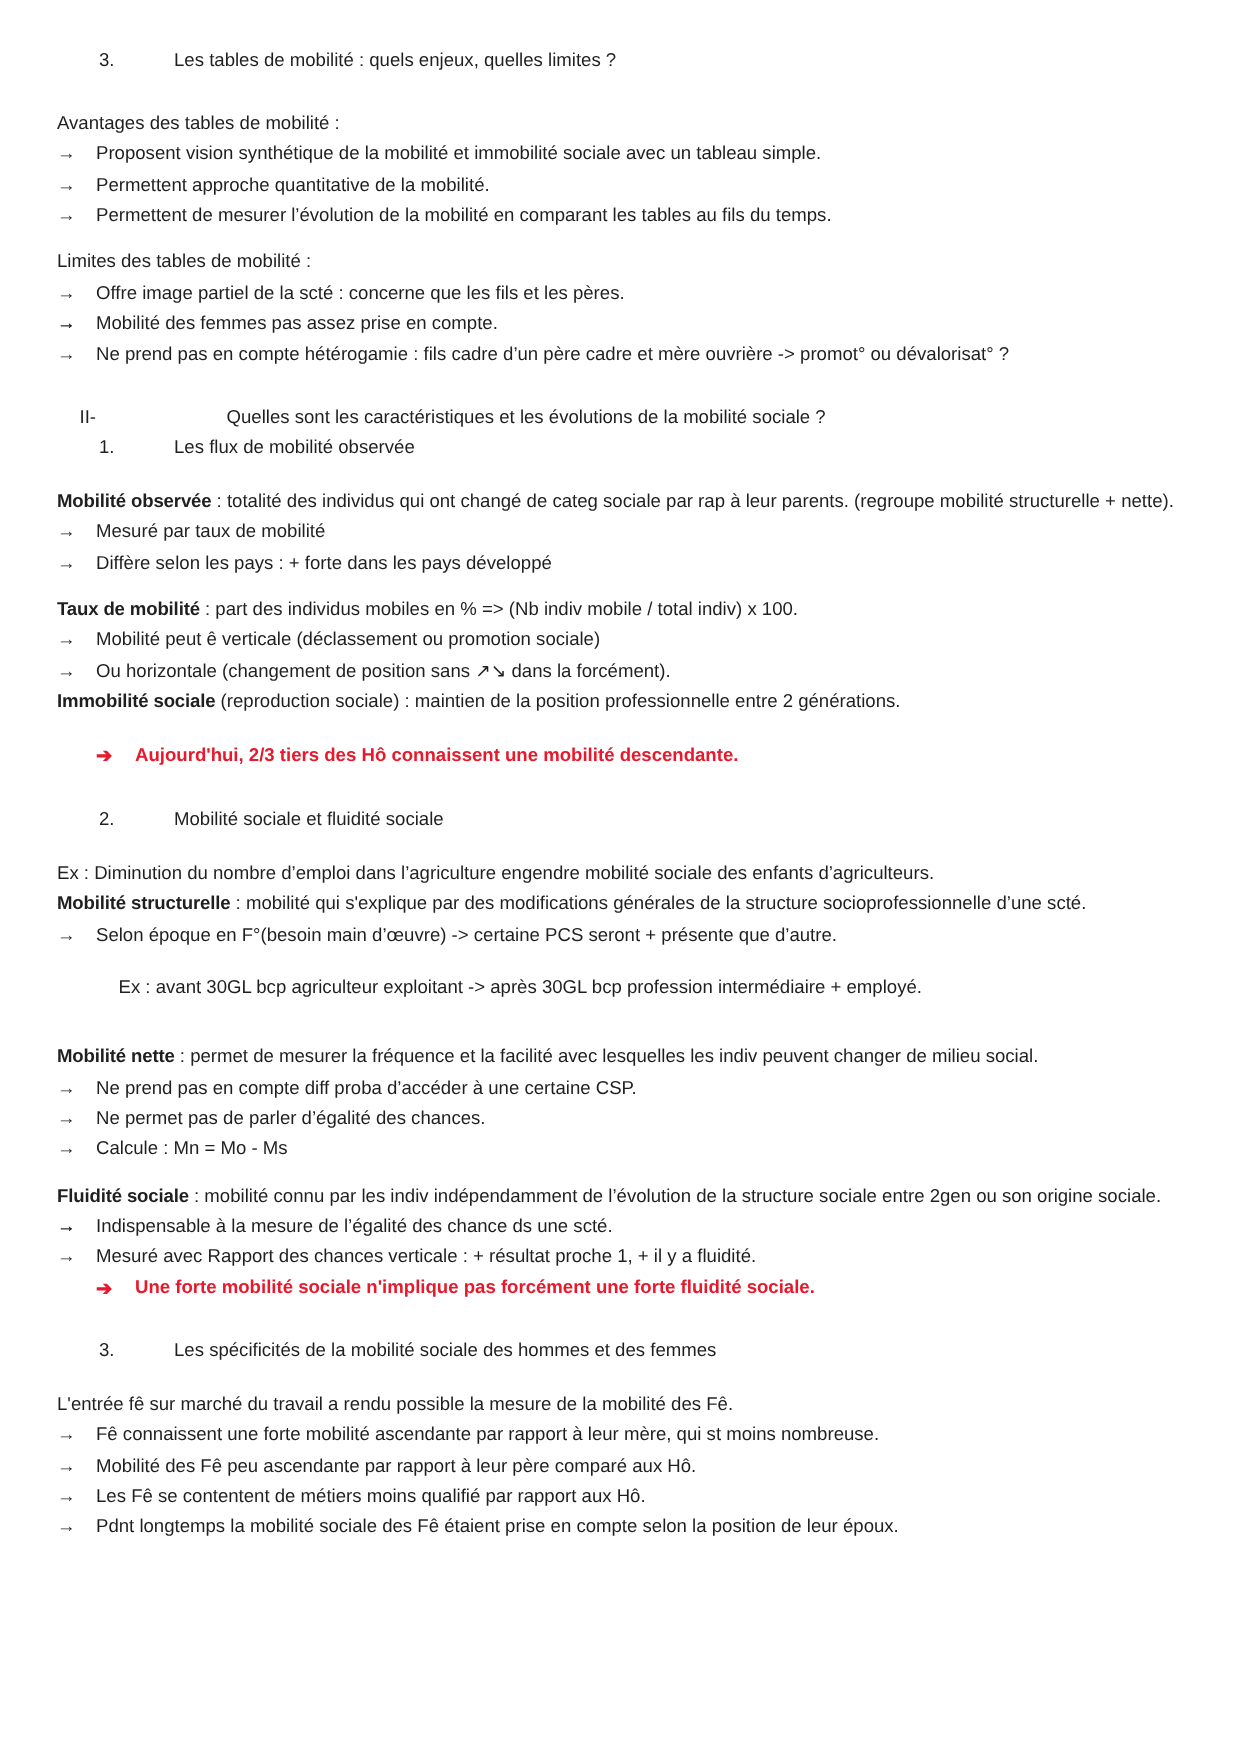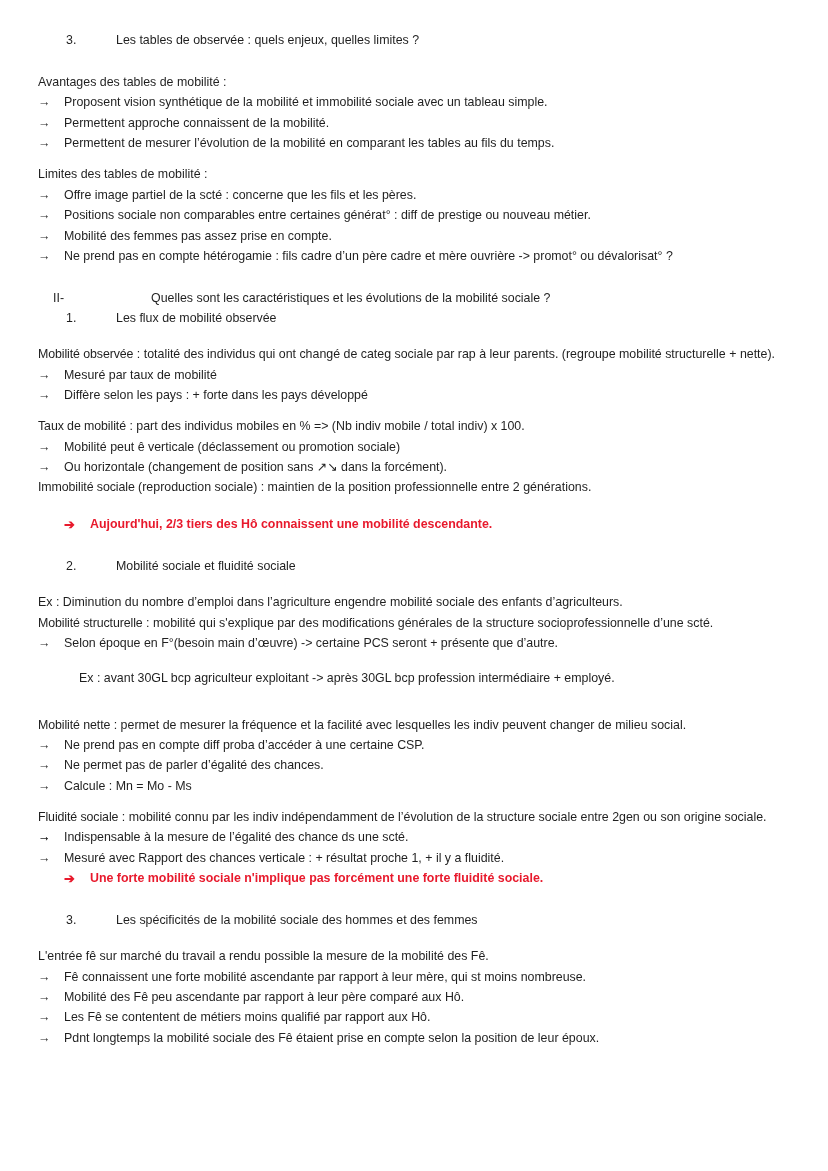--- a/index.html
+++ b/index.html
@@ -64,21 +64,21 @@
     text-align: center;
   }
 
   
   .para {
     margin: 0;
     font-size: 12.4px;
     line-height: 1.64;
   }
   .para b, .term {
-    font-weight: 400;
+    font-weight: 700;
     letter-spacing: -0.1px;
   }
 
   
   .arrow-item {
     position: relative;
     padding-left: 26px;
     margin: 0;
     font-size: 12.4px;
     line-height: 1.64;
@@ -121,51 +121,50 @@
   .gap-l  { height: 22px; }
 </style>
 </head>
 <body>
 
 <div id="page">
   <div class="doc">
 
     <div class="num-head">
       <span class="num">3.</span>
-      <span class="num-txt">Les tables de observée : quels enjeux, quelles limites ?</span>
+      <span class="num-txt">Les tables de mobilité : quels enjeux, quelles limites ?</span>
     </div>
 
     <div class="gap-l"></div>
 
     <p class="para">Avantages des tables de mobilité :</p>
 
     <p class="arrow-item">
       <span class="ar">→</span>
       <span>Proposent vision synthétique de la mobilité et immobilité sociale avec un tableau simple.</span>
     </p>
     <p class="arrow-item">
       <span class="ar">→</span>
-      <span>Permettent approche connaissent de la mobilité.</span>
+      <span>Permettent approche quantitative de la mobilité.</span>
     </p>
     <p class="arrow-item">
       <span class="ar">→</span>
       <span>Permettent de mesurer l’évolution de la mobilité en comparant les tables au fils du temps.</span>
     </p>
 
     <div class="gap-s"></div>
 
     <p class="para">Limites des tables de mobilité :</p>
 
     <p class="arrow-item">
       <span class="ar">→</span>
       <span>Offre image partiel de la scté : concerne que les fils et les pères.</span>
     </p>
     <p class="arrow-item">
       <span class="ar">→</span>
-      <span>Positions sociale non comparables entre certaines générat° : diff de prestige ou nouveau métier.</span>
     </p>
     <p class="arrow-item">
       <span class="ar">→</span>
       <span>Mobilité des femmes pas assez prise en compte.</span>
     </p>
     <p class="arrow-item">
       <span class="ar">→</span>
       <span>Ne prend pas en compte hétérogamie : fils cadre d’un père cadre et mère ouvrière -&gt; promot° ou dévalorisat° ?</span>
     </p>
 

